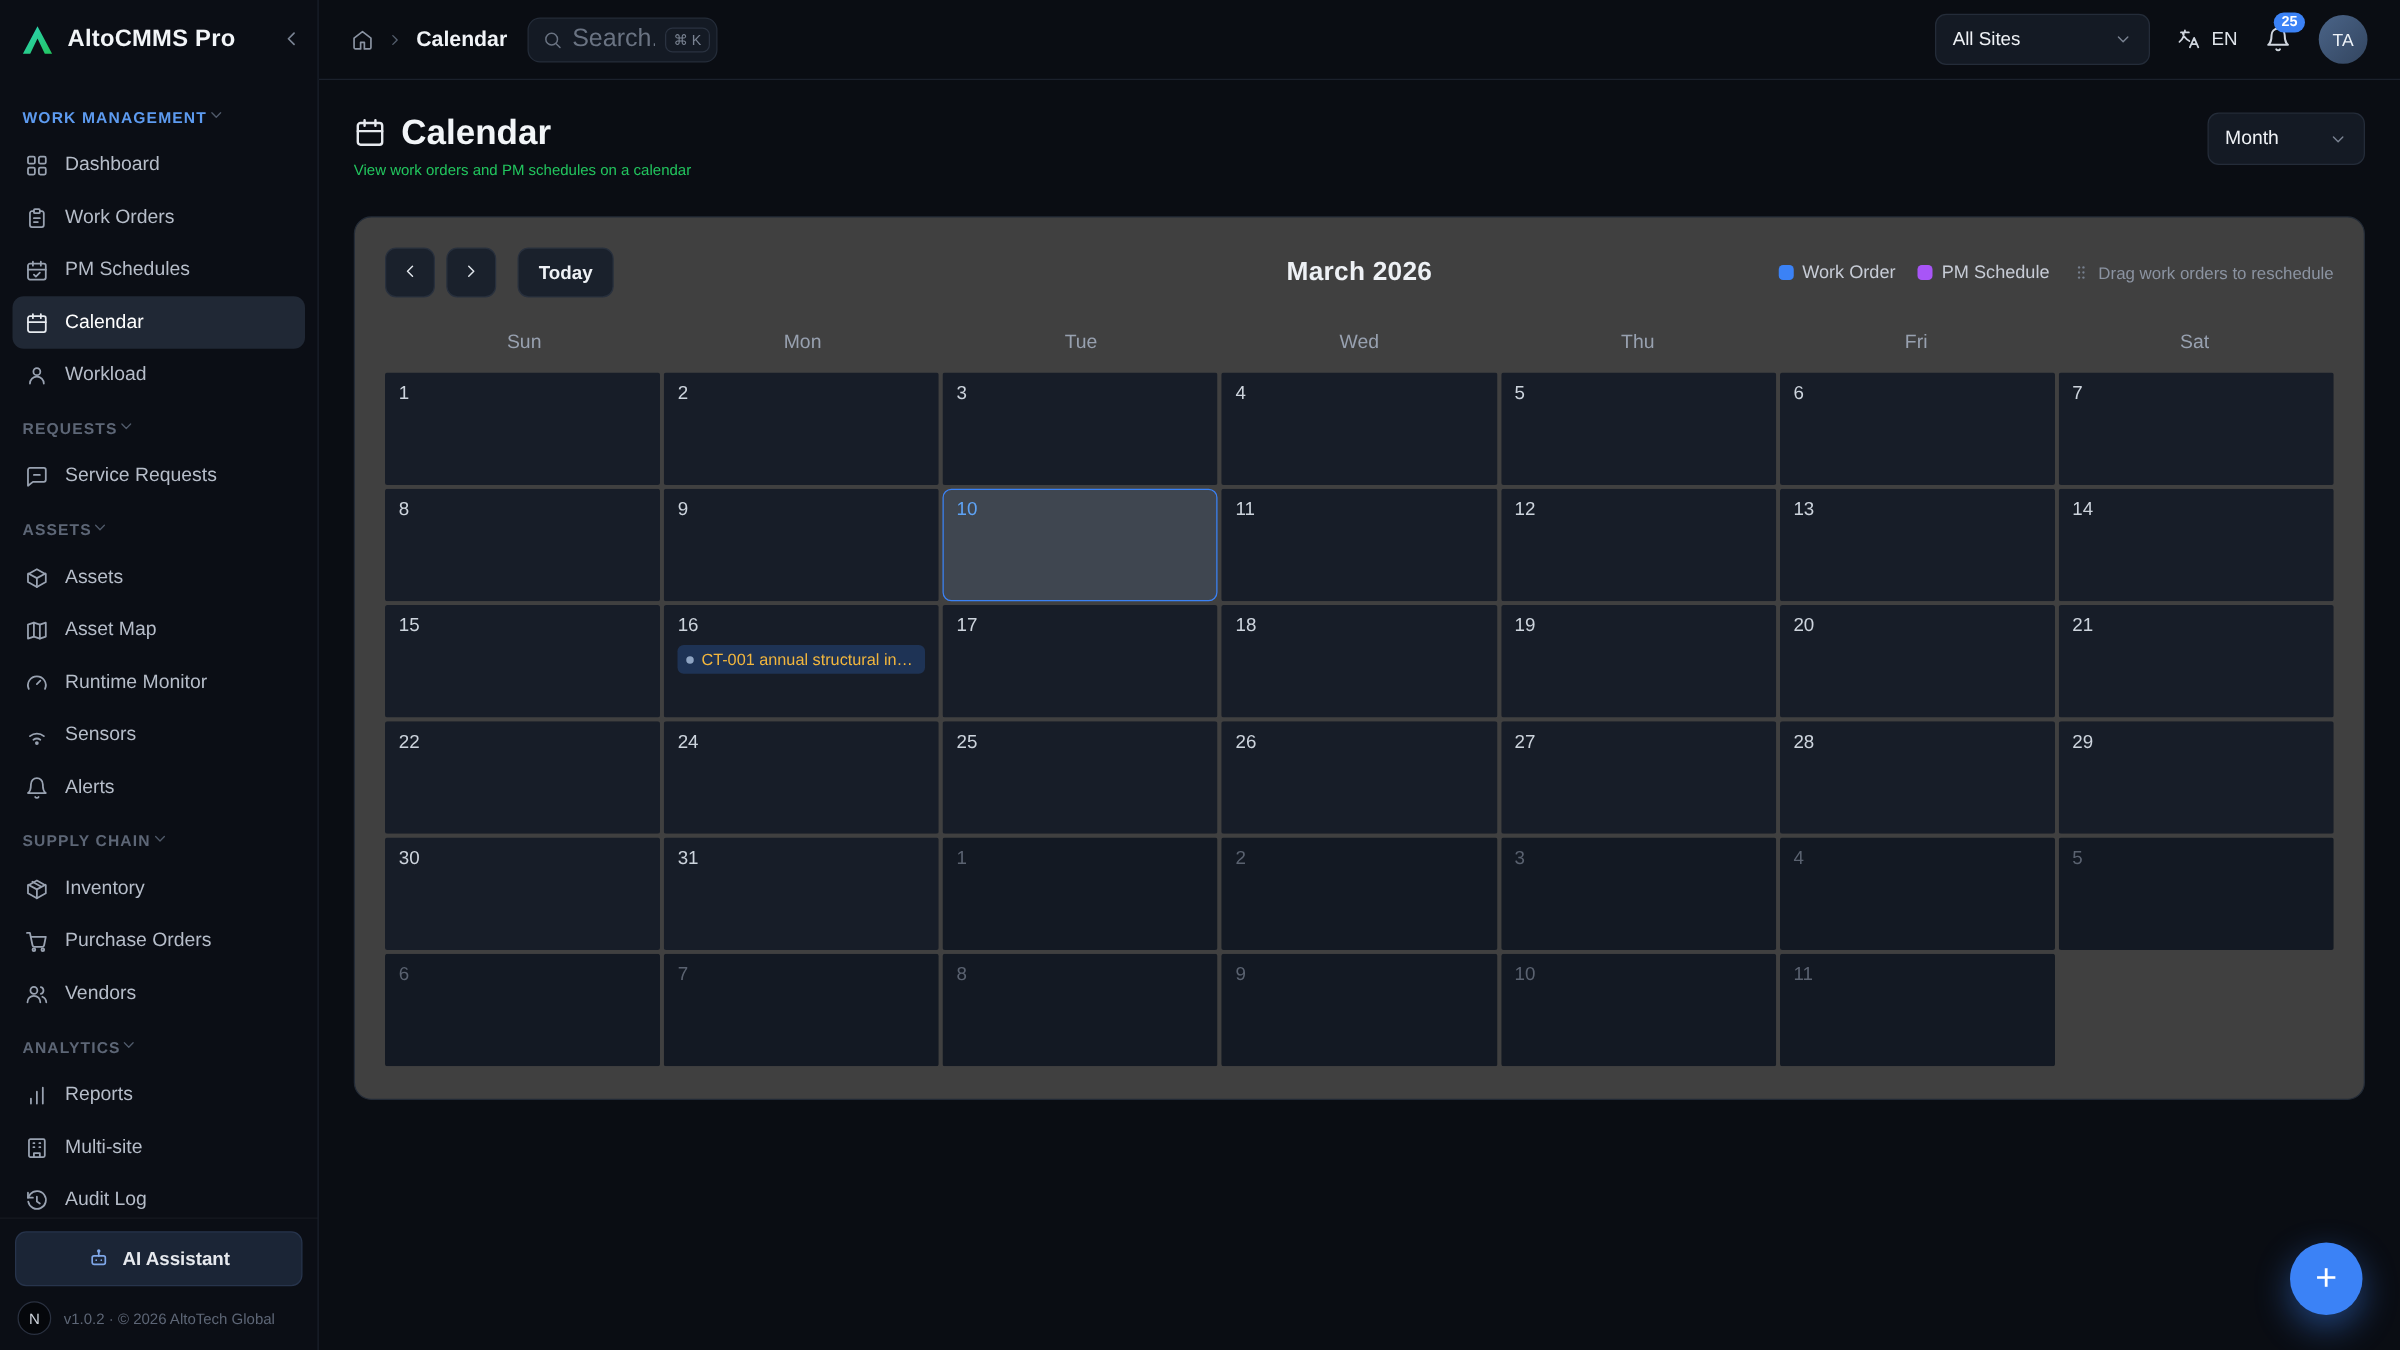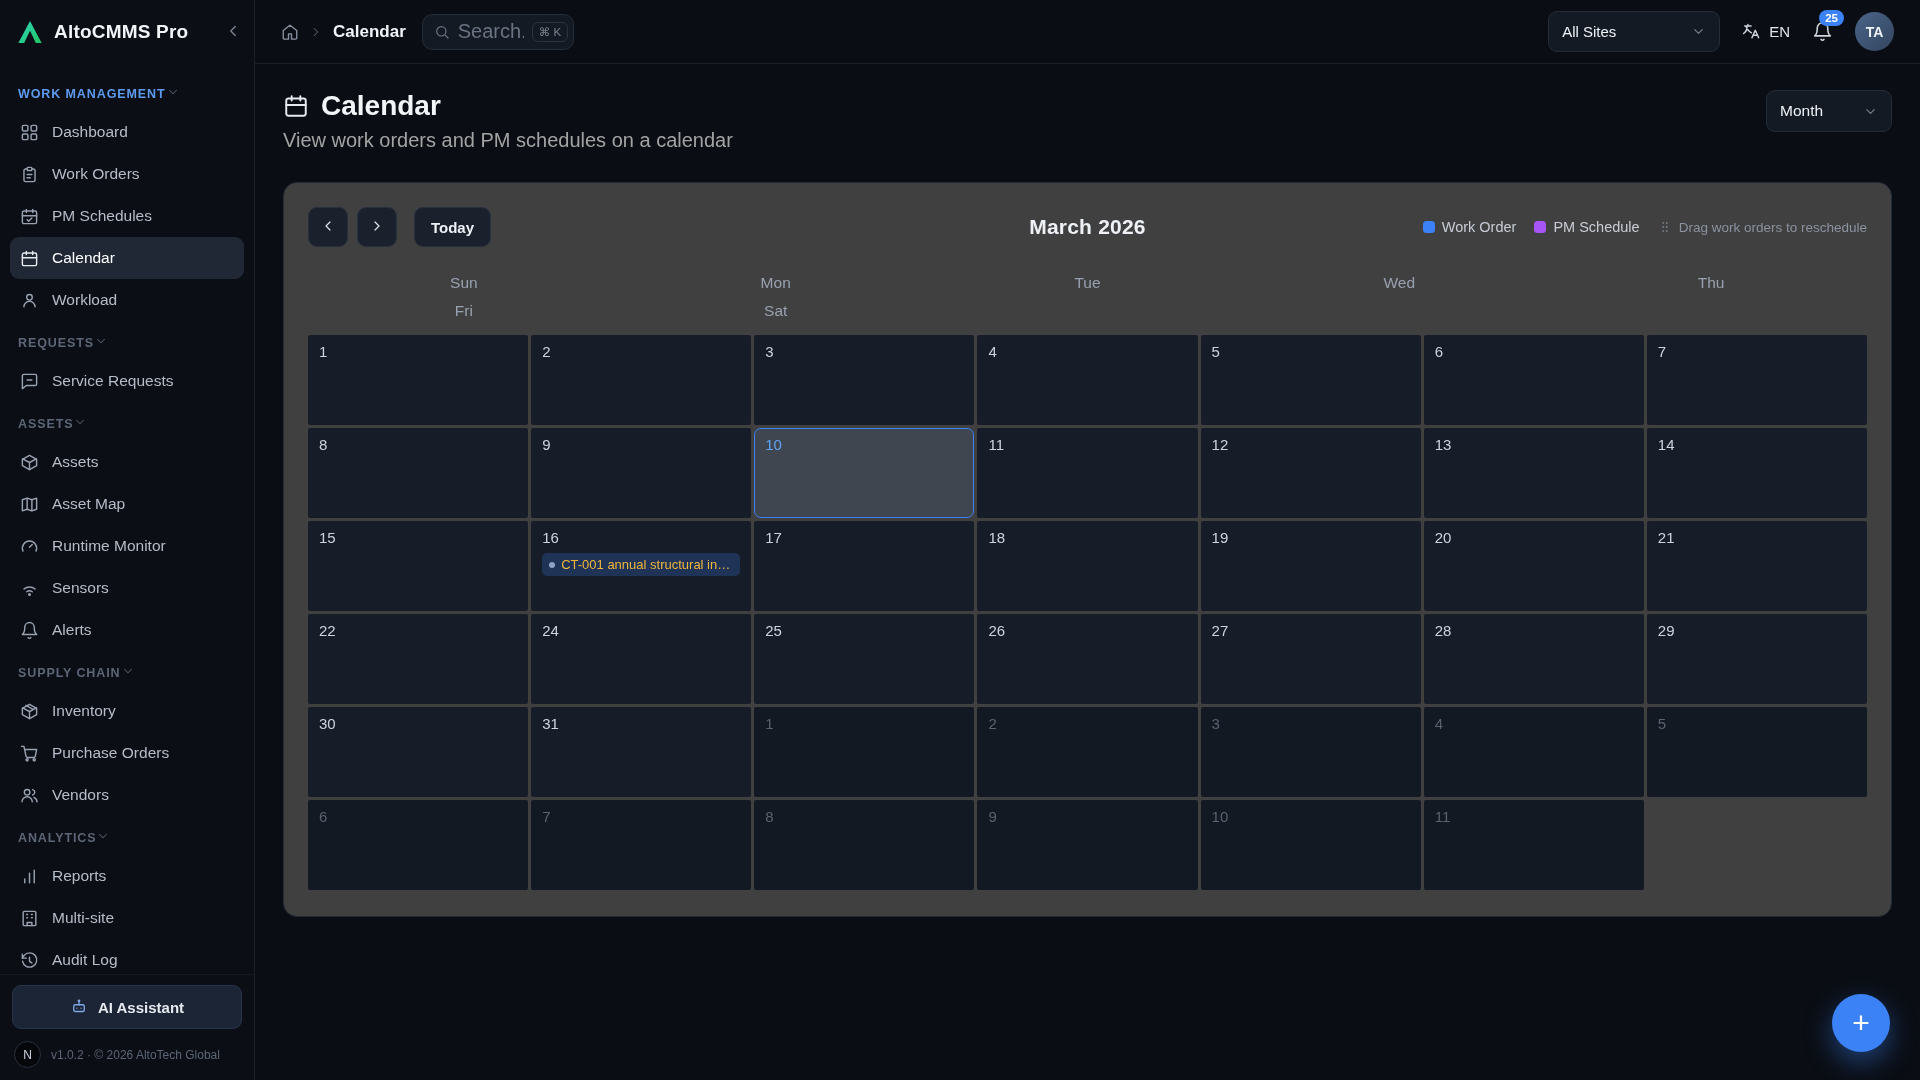--- a/index.html
+++ b/index.html
@@ -64,30 +64,30 @@
   .site-select .icon svg,.view-select .icon svg{width:15px;height:15px}
   .lang{display:flex;align-items:center;gap:8px;font-size:15px;color:#dfe4ea;cursor:pointer}
   .lang .icon{color:#cfd5de;display:flex}
   .lang .icon svg{width:19px;height:19px}
   .bell-wrap{position:relative;cursor:pointer;display:flex}
   .bell-wrap .icon{color:#cfd5de;display:flex}
   .bell-wrap .icon svg{width:21px;height:21px}
   .badge{position:absolute;top:-11px;right:-11px;background:#3b82f6;border-radius:999px;font-size:11.5px;
     padding:2px 6px;color:#fff;font-weight:700}
   .avatar{width:39px;height:39px;border-radius:50%;background:linear-gradient(135deg,#4a6488,#33455f);
-    display:flex;align-items:center;justify-content:center;font-size:14px;font-weight:700;color:#eef3f8;cursor:pointer}
+    display:flex;align-items:center;justify-content:center;font-size:14px;font-weight:400;color:#eef3f8;cursor:pointer}
 
   
   .content{flex:1;overflow:hidden;padding:26px 28px 0}
   .page-head{display:flex;align-items:flex-start;justify-content:space-between}
   .page-title-row{display:flex;align-items:center;gap:12px}
   .page-title-row .icon{color:#e6e9ee;display:flex}
   .page-title-row .icon svg{width:26px;height:26px}
   .page-title{font-size:28px;font-weight:700;color:#f2f5f8}
-  .page-subtitle{margin-top:7px;color:#a3a3a3;font-size:20px}
+  .page-subtitle{margin-top:7px;color:#22c55e;font-size:12px}
   .view-select{display:flex;align-items:center;justify-content:space-between;gap:12px;background:#141a24;
     border:1px solid #242c39;border-radius:9px;height:42px;min-width:126px;padding:0 13px;font-size:15.5px;
     color:#eef1f5;cursor:pointer}
 
   
   .card{margin-top:30px;background:#404040;border:1px solid #232b37;border-radius:14px;padding:24px 24px 26px}
   .cal-toolbar{display:flex;align-items:center;position:relative}
   .nav-btn{width:40px;height:40px;border-radius:9px;background:#1a212c;border:1px solid #28303d;color:#dfe4ea;
     display:flex;align-items:center;justify-content:center;cursor:pointer;margin-right:9px}
   .nav-btn svg{width:16px;height:16px}
@@ -95,21 +95,21 @@
     border:1px solid #28303d;color:#eef1f5;font-size:15px;font-weight:600;cursor:pointer;
     font-family:"Liberation Sans","DejaVu Sans",sans-serif}
   .cal-title{position:absolute;left:50%;top:50%;transform:translate(-50%,-50%);font-size:21px;font-weight:700;
     color:#eef1f5;letter-spacing:.2px}
   .cal-legend{margin-left:auto;display:flex;align-items:center;gap:18px;font-size:14.5px;color:#c7ccd6}
   .legend-item{display:flex;align-items:center;gap:7px}
   .legend-swatch{width:12px;height:12px;border-radius:3.5px;display:inline-block}
   .drag-hint{display:flex;align-items:center;gap:7px;color:#8b93a1;font-size:13.5px}
   .drag-hint .icon{display:flex;color:#77808f}
   .drag-hint .icon svg{width:14px;height:14px}
-  .weekday-row{display:grid;grid-template-columns:repeat(5,1fr);margin-top:22px}
+  .weekday-row{display:grid;grid-template-columns:repeat(7,1fr);margin-top:22px}
   .weekday{text-align:center;color:#98a1b0;font-size:15.5px;padding:5px 0}
   .cal-grid{display:grid;grid-template-columns:repeat(7,1fr);grid-auto-rows:90px;gap:3px;margin-top:10px}
   .cell{background:#171d28;border-radius:2px;padding:7px 10px;cursor:pointer;border:1px solid transparent;overflow:hidden}
   .cell.outside{background:#131923}
   .day-num{font-size:15px;color:#cdd4dd;display:block}
   .cell.outside .day-num{color:#5a6270}
   .cell.today{border:1.5px solid #3b82f6;background:rgba(59,130,246,.09);border-radius:7px}
   .cell.today .day-num{color:#5ea3f5}
   .event-chip{margin-top:7px;background:rgba(59,130,246,.22);border-radius:5px;height:23px;display:flex;
     align-items:center;gap:6px;padding:0 7px;overflow:hidden;cursor:pointer}

